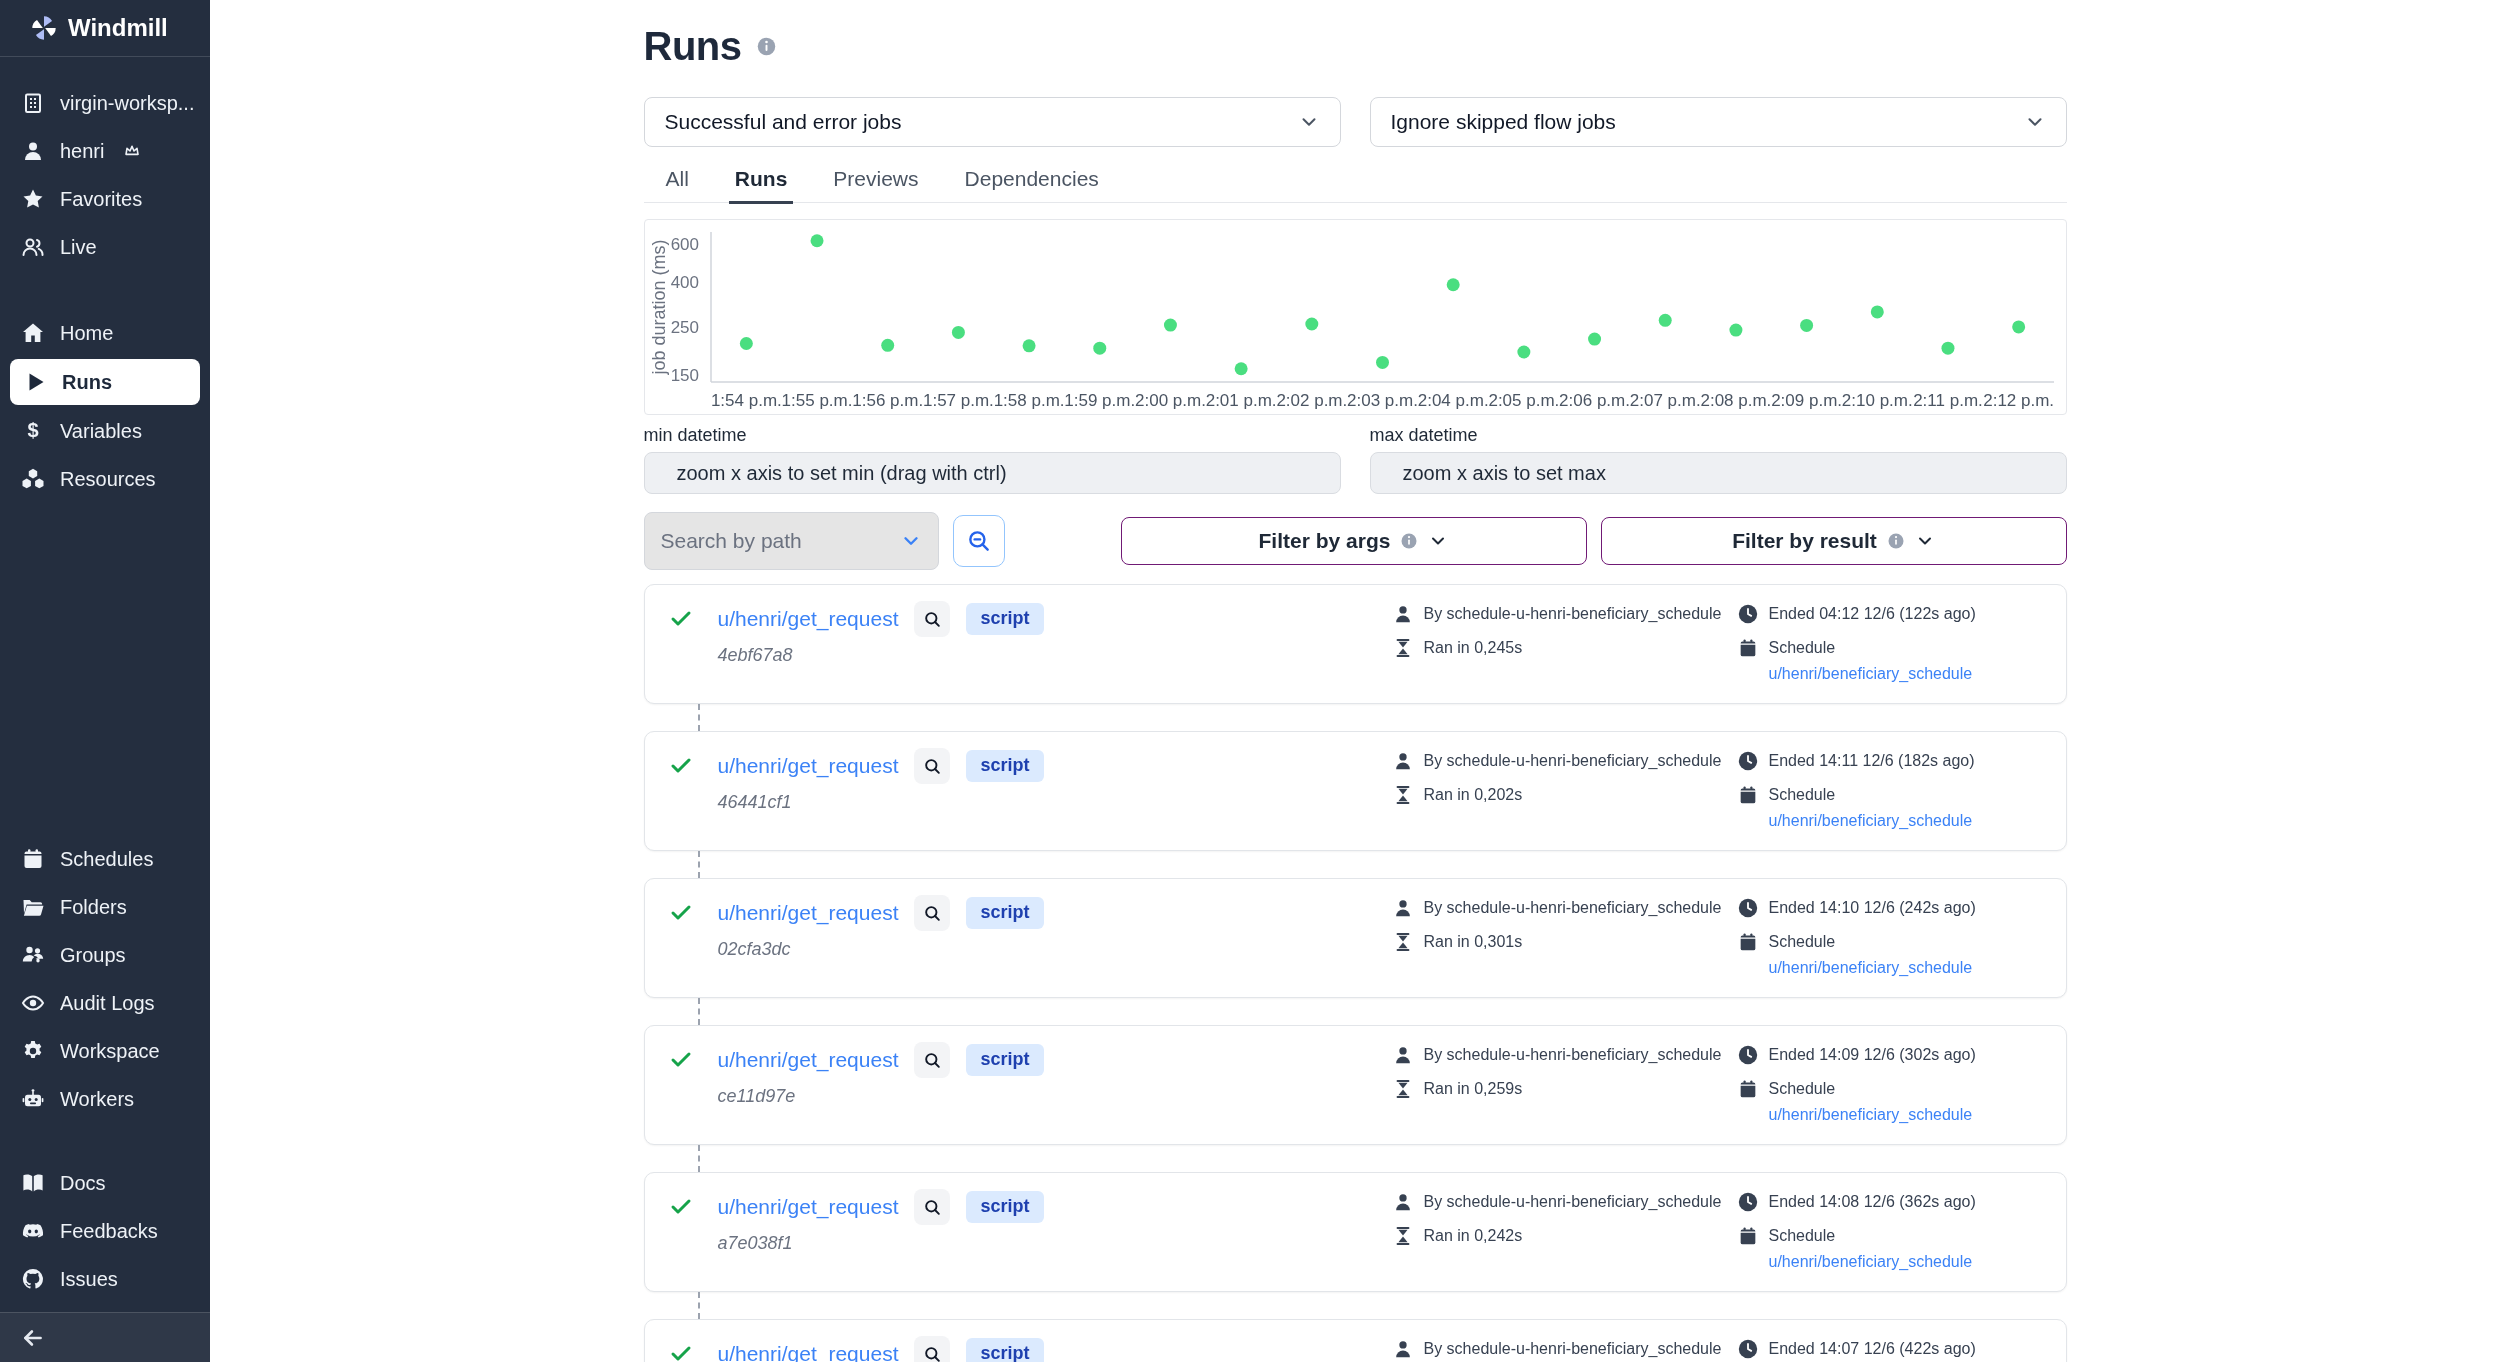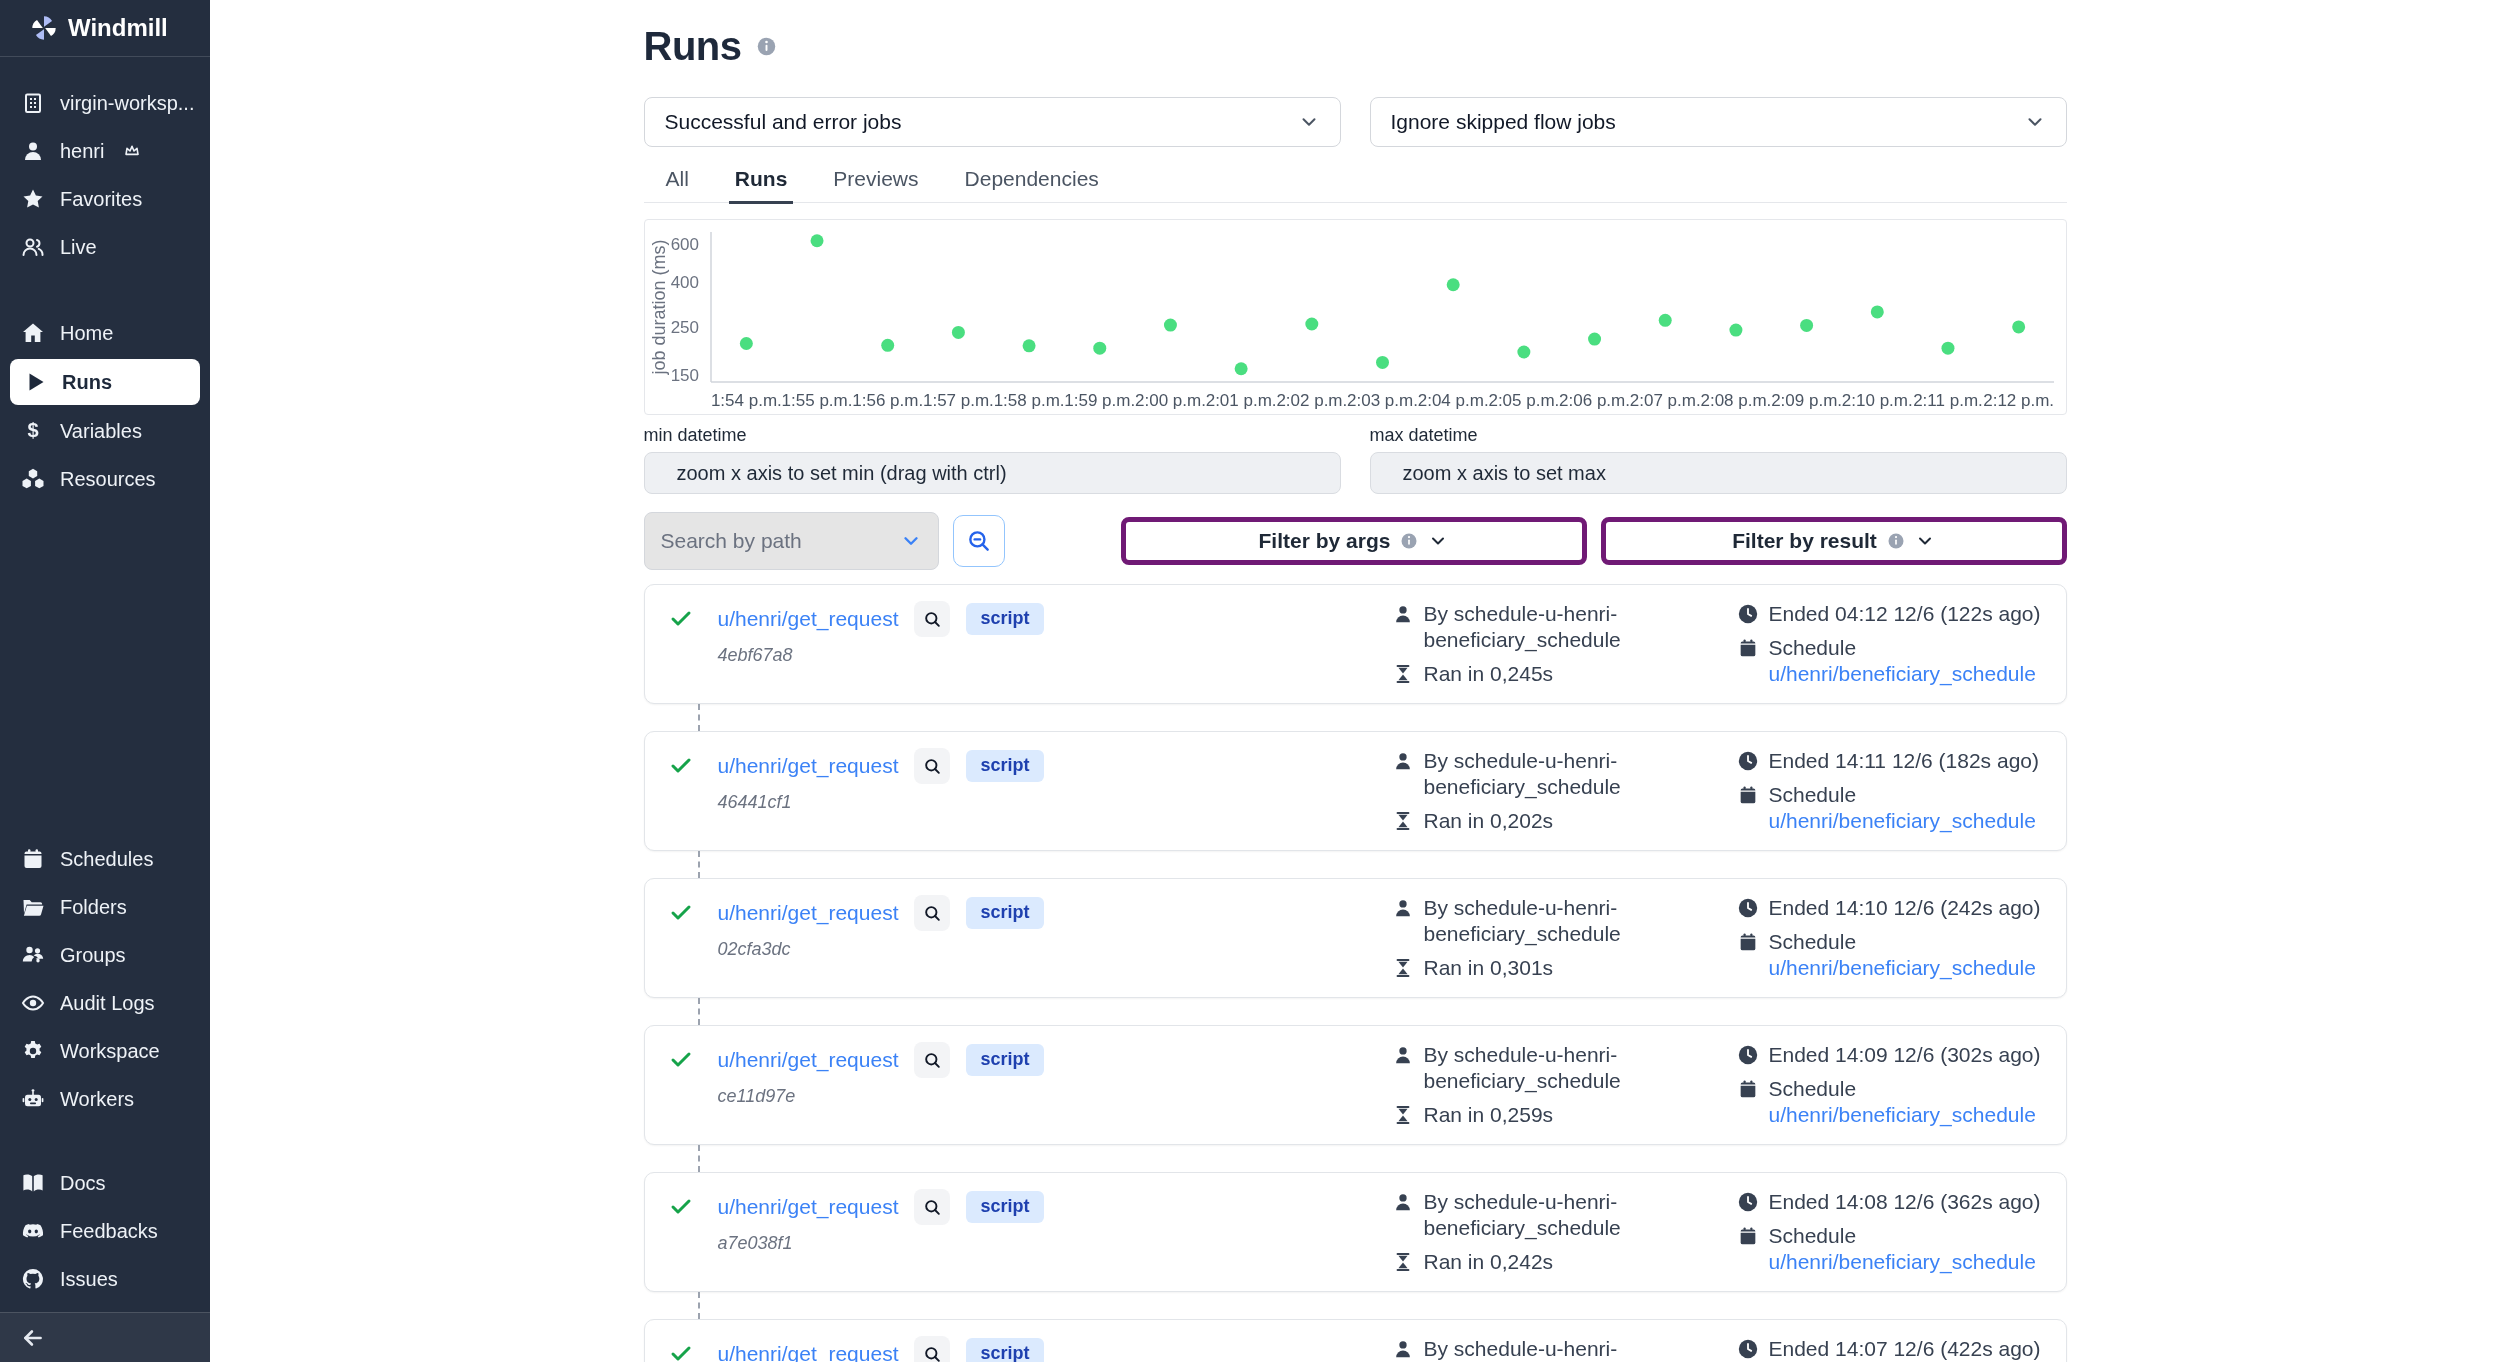--- a/index.html
+++ b/index.html
@@ -75,21 +75,21 @@
 
   .search-row { margin-top:18px; display:flex; align-items:center; }
   .path-select { width:295px; height:58px; border:1px solid #d4d7dc; border-radius:8px;
     background:#e5e5e5; display:flex; align-items:center; justify-content:space-between;
     padding:0 16px; font-size:21px; color:#6b7280; cursor:pointer; }
   .zoom-btn { margin-left:14px; width:52px; height:52px; border:1px solid #93c5fd;
     border-radius:10px; background:#fff; display:flex; align-items:center;
     justify-content:center; color:#2563eb; cursor:pointer; }
   .zoom-btn svg { width:26px; height:26px; }
   .filters { margin-left:auto; display:flex; gap:14px; }
-  .filter-btn { width:466px; height:48px; border:5px solid #701a75; border-radius:8px;
+  .filter-btn { width:466px; height:48px; border:1px solid #701a75; border-radius:8px;
     background:#fff; display:flex; align-items:center; justify-content:center;
     gap:10px; font-family:inherit; font-size:21px; font-weight:600; color:#1f2937;
     cursor:pointer; }
   .filter-btn .chev { color:#1f2937; width:20px; height:20px; }
   .filter-btn .chev svg { width:20px; height:20px; }
 
   .runs-list { margin-top:14px; }
   .run-card { background:#fff; border:1px solid #e2e5e9; border-radius:10px;
     box-shadow:0 1px 2px rgba(0,0,0,.05); min-height:105px;
     display:grid; grid-template-columns:723px 345px auto; padding:16px 24px; }
@@ -101,21 +101,21 @@
   .run-line1 { display:flex; align-items:center; gap:16px; }
   .run-path { color:#3b82f6; font-size:21px; font-weight:500; text-decoration:none; }
   .mini-search { width:36px; height:36px; border:none; border-radius:8px;
     background:#f3f4f6; color:#111827; display:flex; align-items:center;
     justify-content:center; cursor:pointer; }
   .mini-search svg { width:19px; height:19px; }
   .badge { background:#dbeafe; color:#1e40af; font-size:18px; font-weight:700;
     padding:5px 14px; border-radius:6px; line-height:1.2; }
   .run-id { margin-top:8px; font-size:18px; font-style:italic; color:#6b7280; }
 
-  .info-line { display:flex; gap:10px; font-size:21px; color:#374151;
+  .info-line { display:flex; gap:10px; font-size:16px; color:#374151;
     line-height:26px; align-items:flex-start; }
   .info-line + .info-line { margin-top:8px; }
   .mini-ic { width:22px; height:22px; flex:none; margin-top:2px; display:flex;
     color:#374151; }
   .mini-ic svg { width:22px; height:22px; }
   .by-text { max-width:300px; }
   .sched-link { color:#3b82f6; text-decoration:none; }
 </style>
 </head>
 <body>

